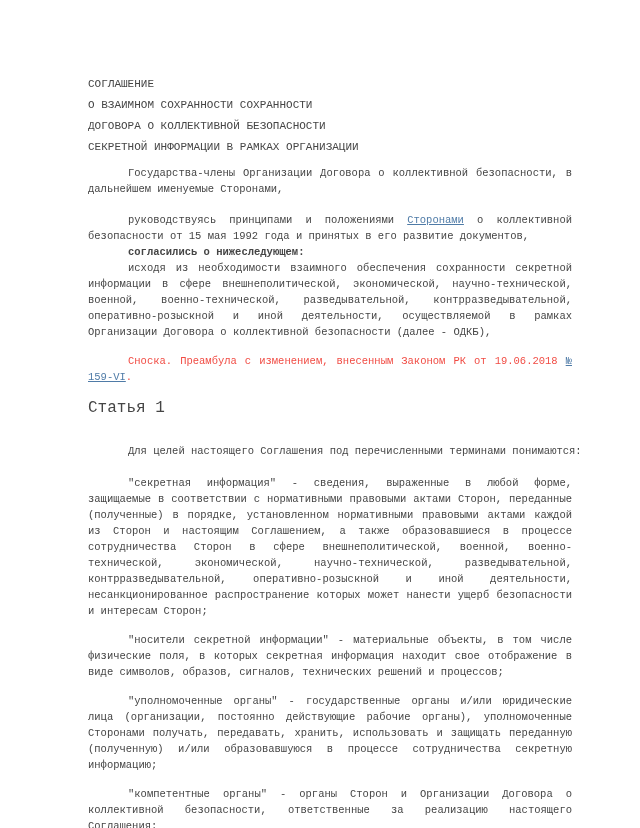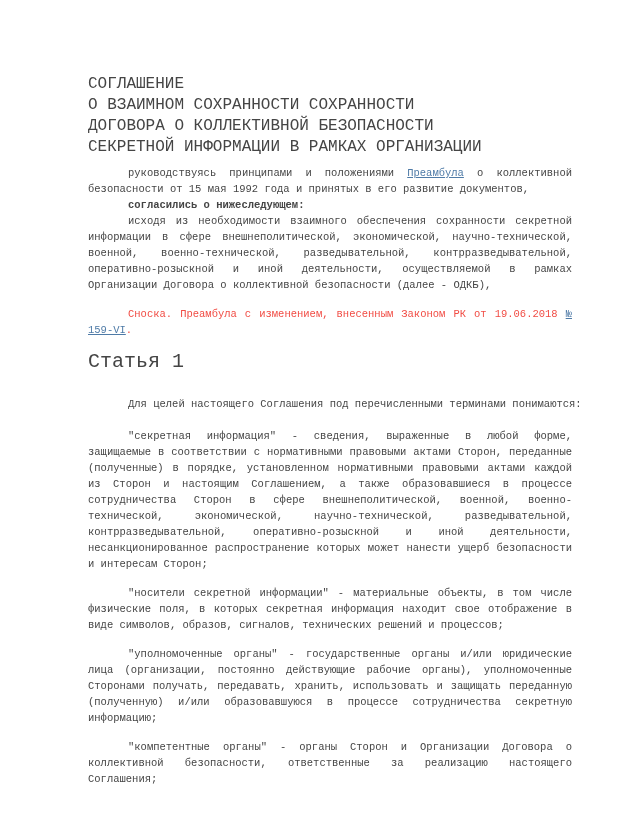--- a/index.html
+++ b/index.html
@@ -9,39 +9,39 @@
     min-height: 828px;
     font-family: "Liberation Mono", "DejaVu Sans Mono", monospace;
     color: #454545;
     overflow-x: hidden;
   }
   .doc {
     padding: 74px 68px 40px 88px;
     width: 640px;
   }
   .doc-title {
-    font-size: 16px;
+    font-size: 11px;
     line-height: 21px;
     margin-bottom: 7px;
     color: #454545;
   }
   .para {
     font-size: 10.5px;
     line-height: 16px;
     text-align: justify;
     text-indent: 40px;
     color: #454545;
   }
   .p-parties { margin-bottom: 15px; }
   .p-guided { margin-bottom: 0; }
   .p-proceeding { margin-bottom: 13px; }
   .agreed { font-weight: bold; margin-bottom: 0; }
   .footnote { color: #f14c44; margin-bottom: 13px; }
   .article-heading {
-    font-size: 20px;
+    font-size: 16px;
     line-height: 21px;
     font-weight: normal;
     margin-bottom: 8px;
     color: #454545;
   }
   .intro { margin-bottom: 16px; white-space: nowrap; margin-top: 24px; }
   .def { margin-bottom: 13px; }
   .def:last-child { margin-bottom: 0; }
   .doc-link {
     color: #4f7ba7;
@@ -54,22 +54,23 @@
 
 <div class="doc">
 
   <header class="doc-title">
     <div class="title-line">СОГЛАШЕНИЕ</div>
     <div class="title-line">О ВЗАИМНОМ СОХРАННОСТИ СОХРАННОСТИ</div>
     <div class="title-line">ДОГОВОРА О КОЛЛЕКТИВНОЙ БЕЗОПАСНОСТИ</div>
     <div class="title-line">СЕКРЕТНОЙ ИНФОРМАЦИИ В РАМКАХ ОРГАНИЗАЦИИ</div>
   </header>
 
+  <p class="para p-parties">Государства-члены Организации Договора о коллективной безопасности, в дальнейшем именуемые Сторонами,</p>
 
-  <p class="para p-guided"><span>руководствуясь принципами и положениями </span><a class="doc-link" href="#">Преамбула</a><span> о коллективной безопасности от 15 мая 1992 года и принятых в его развитие документов,</span></p>
+  <p class="para p-guided"><span>руководствуясь принципами и положениями </span><a class="doc-link" href="#">Сторонами</a><span> о коллективной безопасности от 15 мая 1992 года и принятых в его развитие документов,</span></p>
 
   <p class="para agreed">согласились о нижеследующем:</p>
 
   <p class="para p-proceeding">исходя из необходимости взаимного обеспечения сохранности секретной информации в сфере внешнеполитической, экономической, научно-технической, военной, военно-технической, разведывательной, контрразведывательной, оперативно-розыскной и иной деятельности, осуществляемой в рамках Организации Договора о коллективной безопасности (далее - ОДКБ),</p>
 
   <p class="para footnote"><span>Сноска. Преамбула с изменением, внесенным Законом РК от 19.06.2018 </span><a class="doc-link" href="#">№ 159-VI</a><span>.</span></p>
 
   <h2 class="article-heading">Статья 1</h2>
 
   <p class="para intro">Для целей настоящего Соглашения под перечисленными терминами понимаются:</p>

